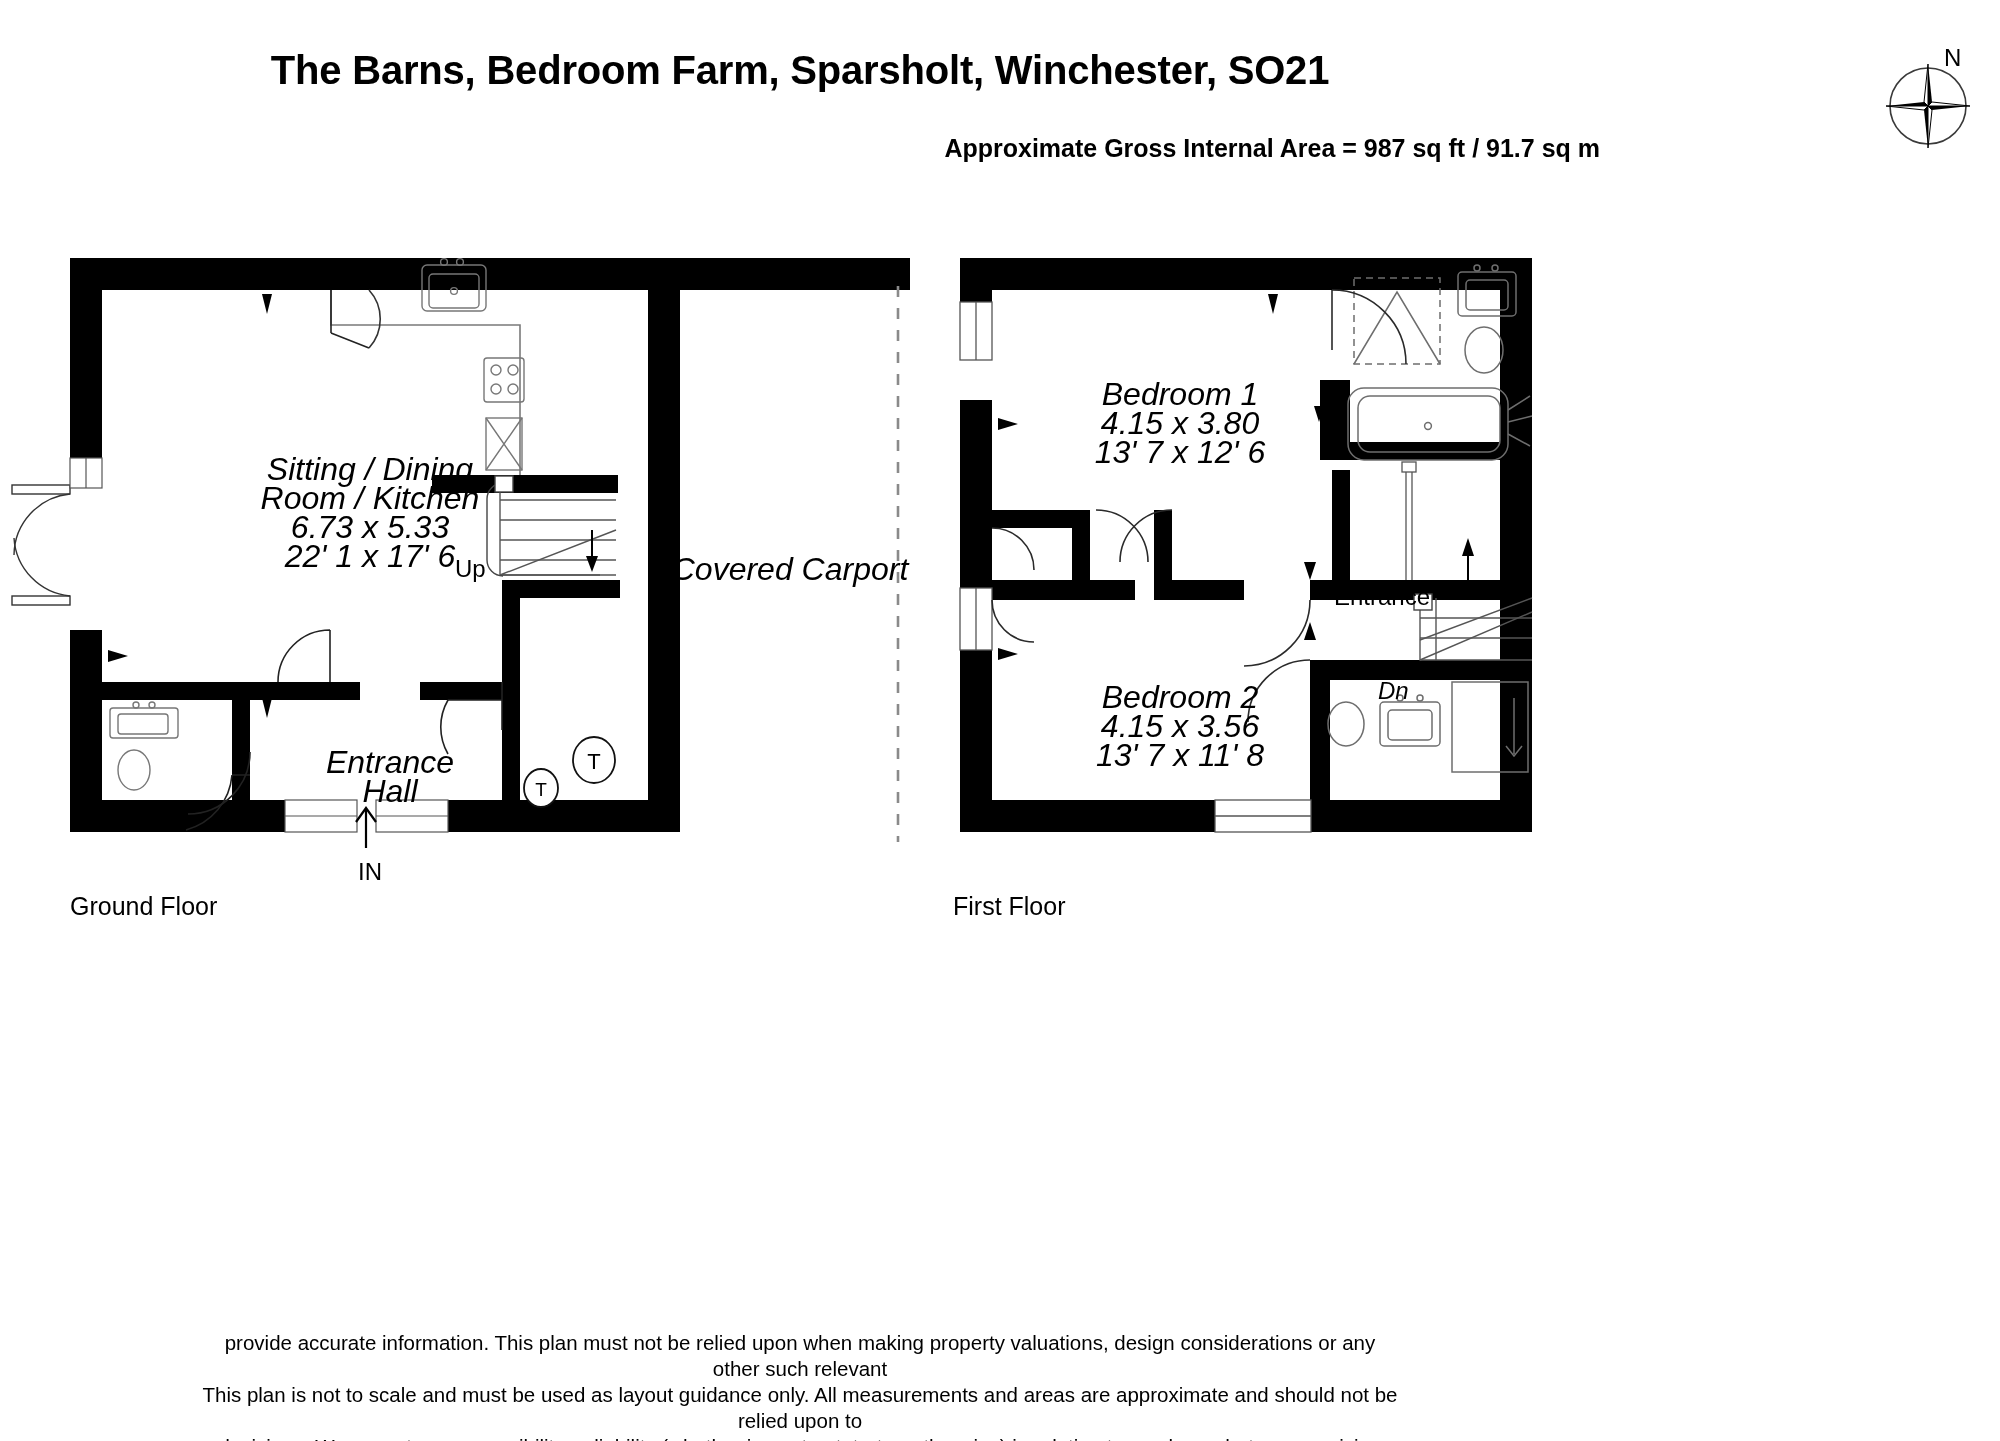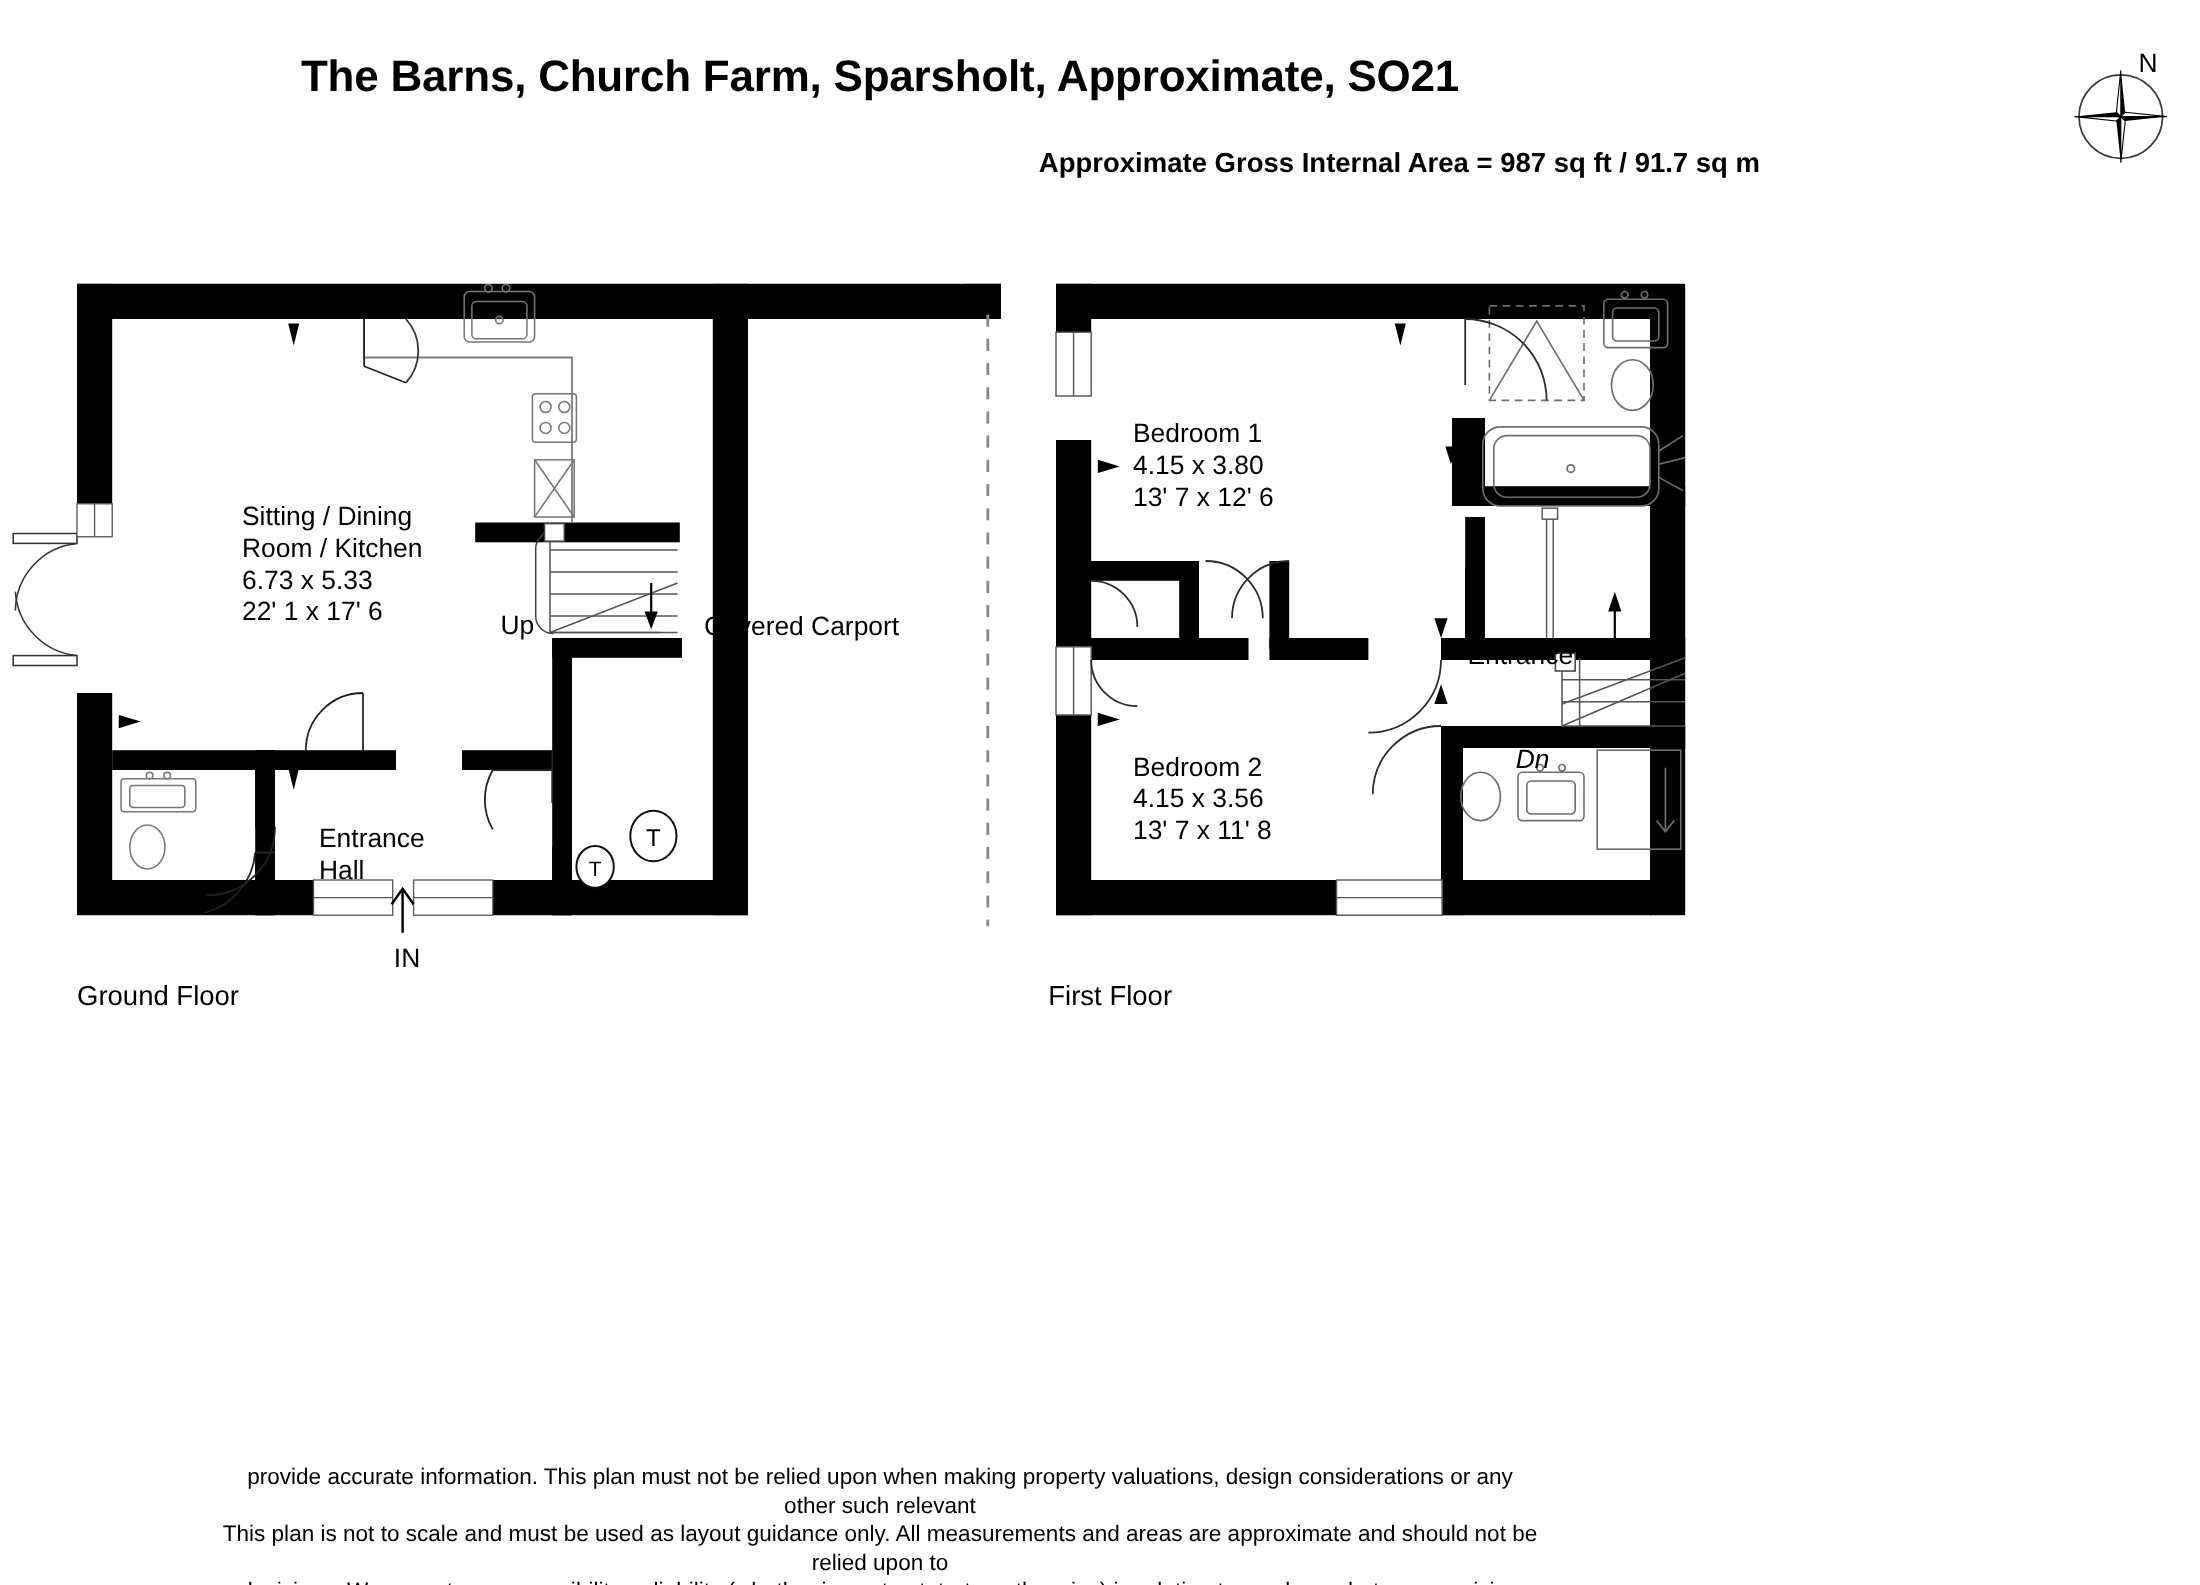--- a/index.html
+++ b/index.html
@@ -61,25 +61,26 @@
     font-weight: normal;
     white-space: nowrap;
     text-align: right;
   }
   #caption-ground { left: 70px; top: 892px; }
   #caption-first  { left: 953px; top: 892px; }
 
   
   .room-label {
     position: absolute;
-    text-align: left;
-    font-size: 24px;
+    text-align: center;
+    font-size: 32px;
     line-height: 29px;
     white-space: nowrap;
     pointer-events: none;
+    font-style: italic;
   }
   .room-label .nm { display: block; }
   .room-label .dm { display: block; }
   .small-label {
     position: absolute;
     font-size: 24px;
     white-space: nowrap;
   }
 
   #lbl-sitting  { left: 220px; top: 455px; width: 300px; }
@@ -100,21 +101,21 @@
     text-align: center;
     font-size: 20.5px;
     line-height: 26px;
   }
 </style>
 </head>
 <body>
 
 <div id="page">
 
-  <div class="title">The Barns, Church Farm, Sparsholt, Approximate, SO21</div>
+  <div class="title">The Barns, Bedroom Farm, Sparsholt, Winchester, SO21</div>
   <div class="subtitle">Approximate Gross Internal Area = 987 sq ft / 91.7 sq m</div>
 
   <div class="compass">
     <div class="compass-n">N</div>
     <svg width="120" height="110" viewBox="0 0 120 110">
       <circle cx="48" cy="62" r="38" fill="#ffffff" stroke="#3a3a3a" stroke-width="1.6"></circle>
 
       <polygon points="48,20 52,58 48,62" fill="#000000"></polygon>
       <polygon points="48,20 44,58 48,62" fill="#ffffff" stroke="#000000" stroke-width="1"></polygon>
       <polygon points="48,104 52,66 48,62" fill="#ffffff" stroke="#000000" stroke-width="1"></polygon>

